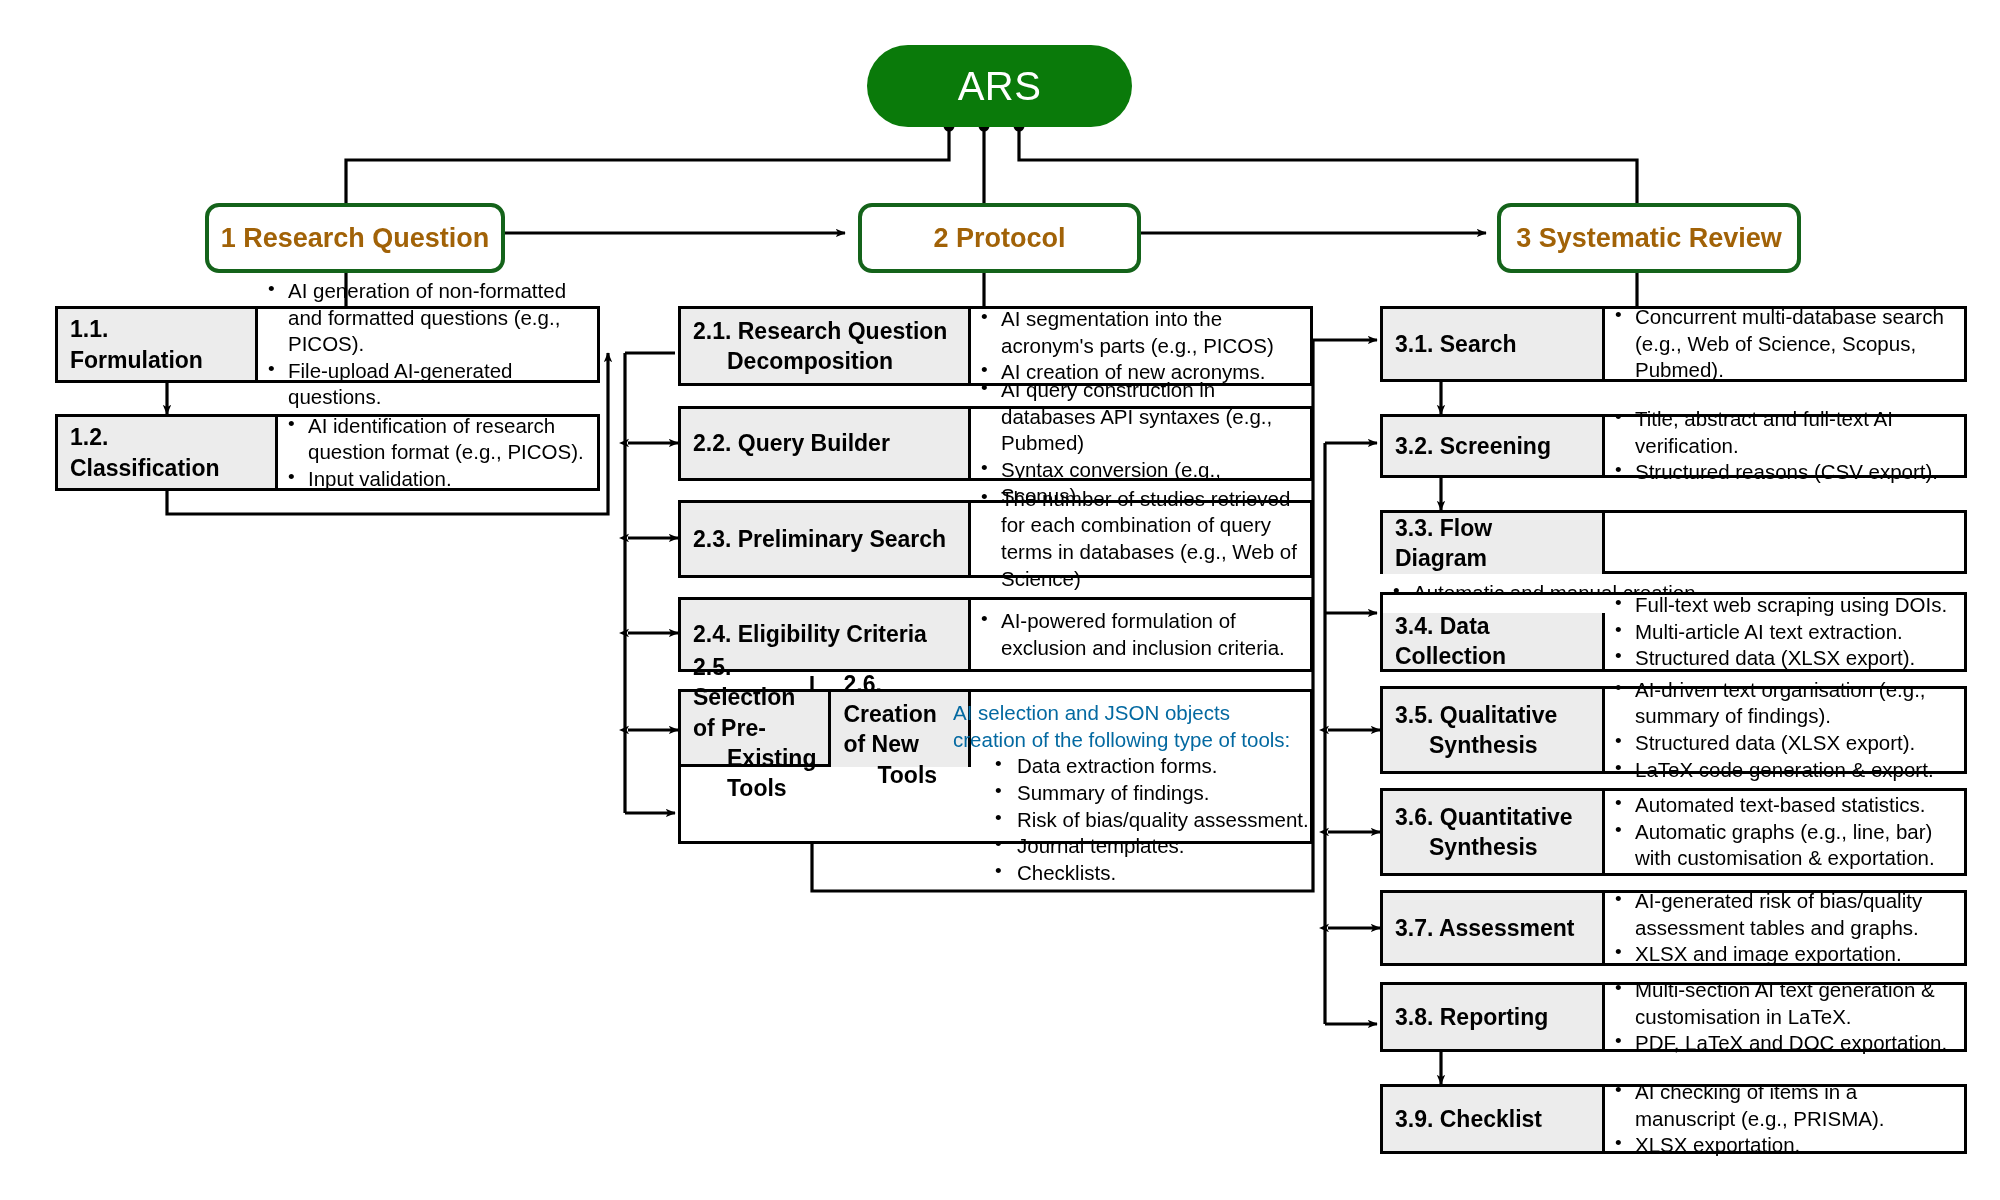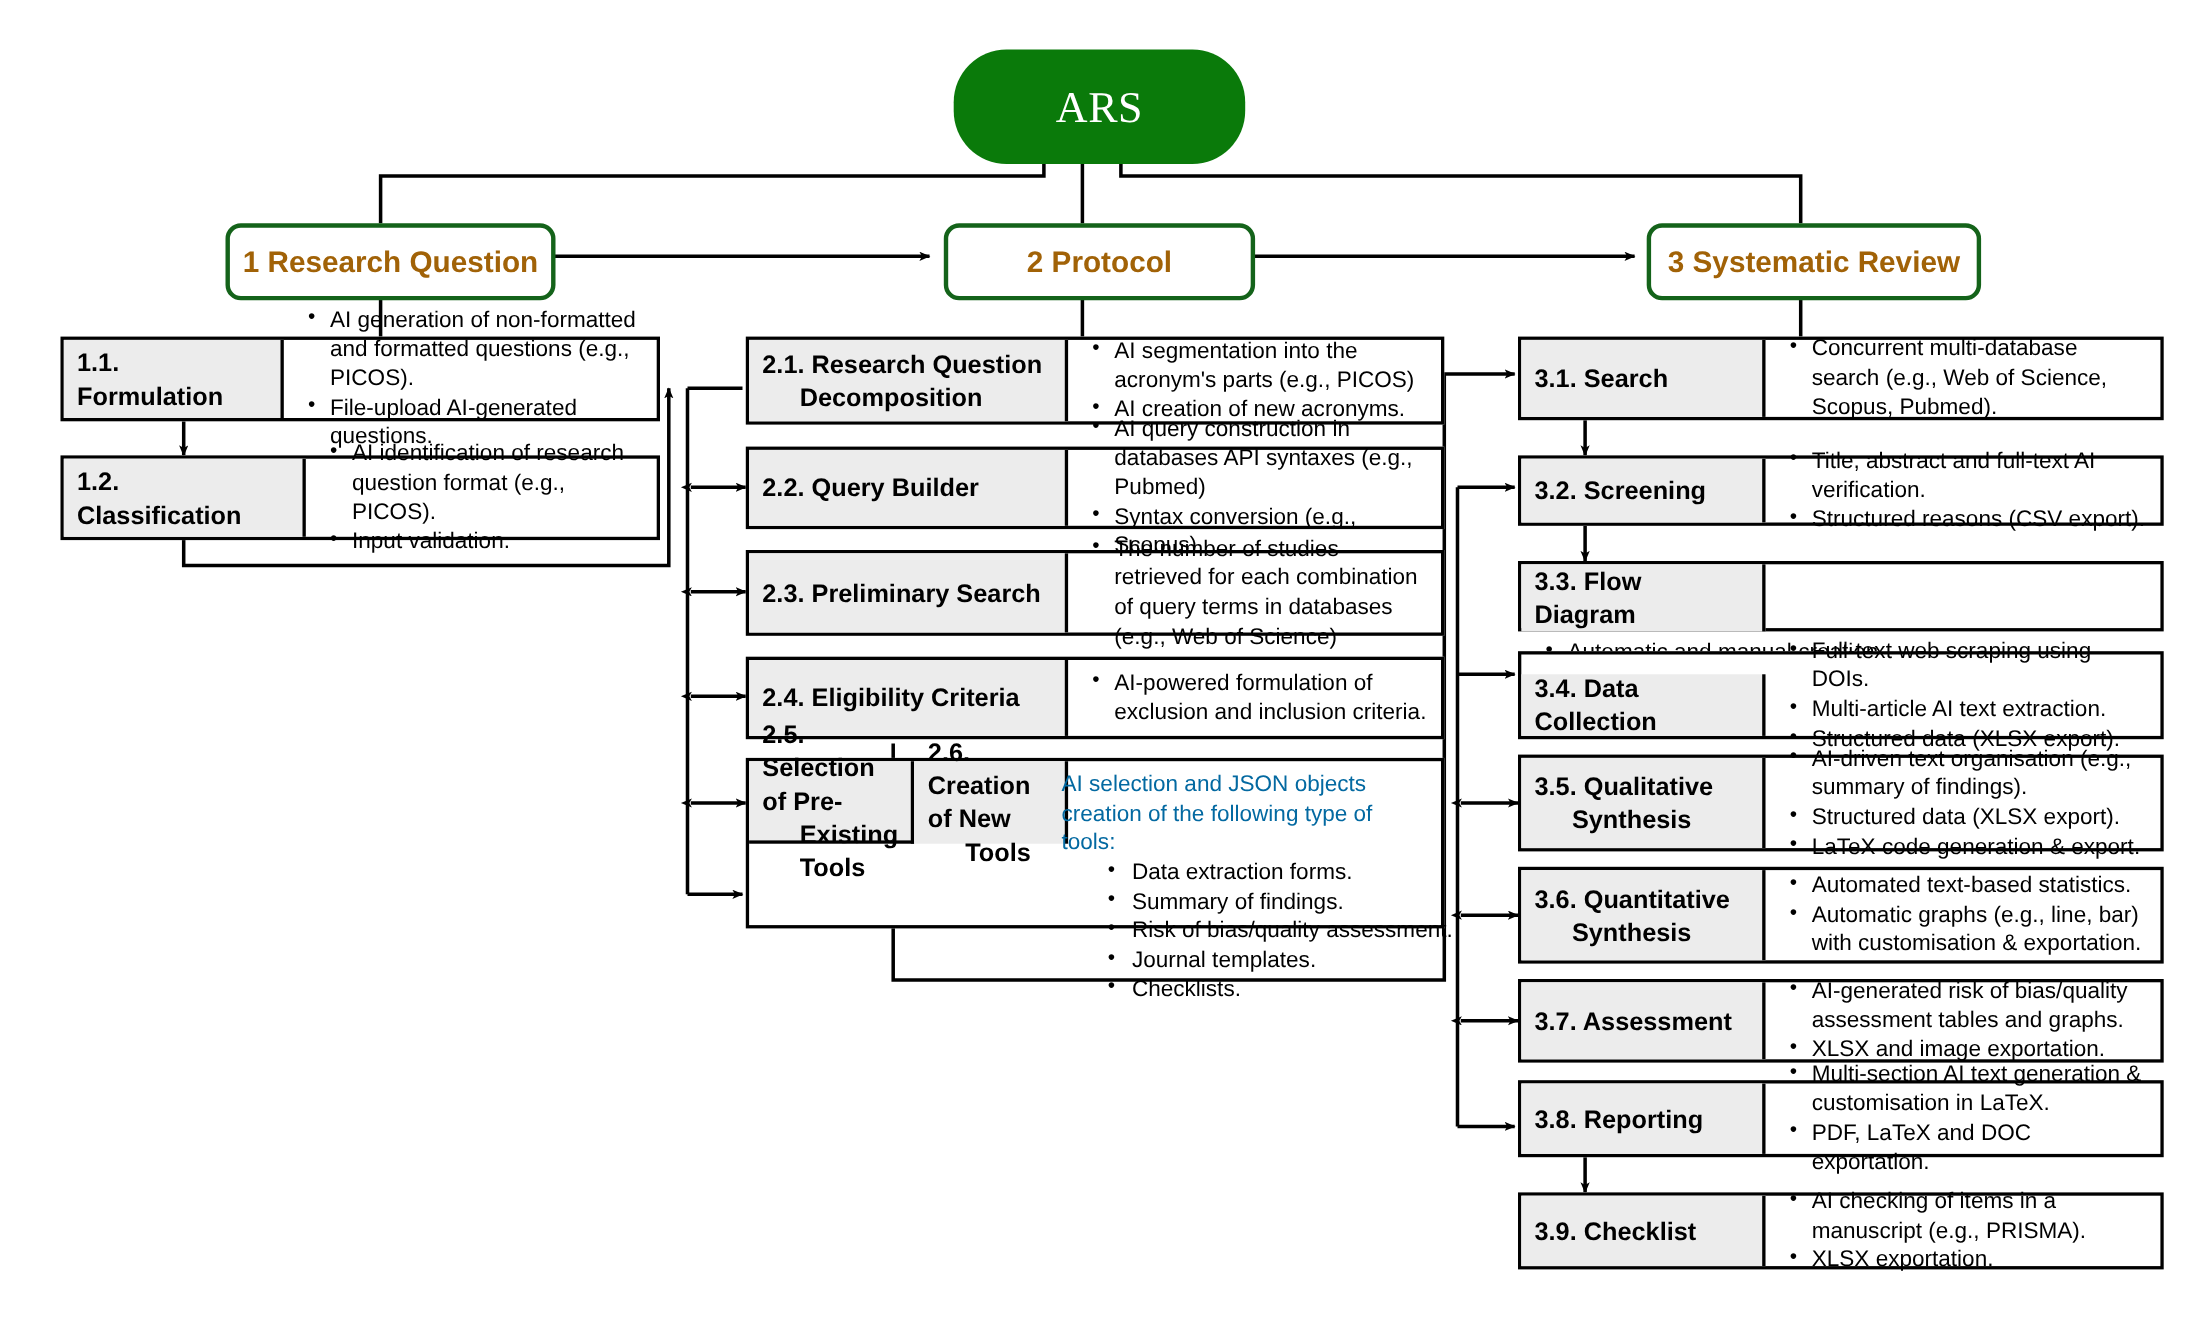--- a/index.html
+++ b/index.html
@@ -53,21 +53,21 @@
     font-size:23px;
     color:#000;
     padding:0 12px;
     line-height:1.32;
   }
   .module .mod-title span{display:block;width:100%;}
   .module .mod-body{
     box-sizing:border-box;
     flex:1;
     display:flex;align-items:center;
-    padding:6px 10px 6px 16px;
+    padding:6px 10px 6px 4px;
   }
   .module .mod-body ul{
     margin:0;padding:0 0 0 26px;list-style:none;width:100%;
   }
   .module .mod-body li{
     font-size:20.5px;line-height:1.30;color:#000;position:relative;
   }
   .module .mod-body li::before{
     content:"\2022";
     position:absolute;left:-20px;top:-1px;font-size:19px;
@@ -136,21 +136,21 @@
       <path d="M1328,928 L1380,928" marker-start="url(#ahb)" marker-end="url(#ah)"></path>
 
       <path d="M1637,263 L1637,306"></path>
 
       <path d="M1441,382 L1441,414" marker-end="url(#ah)"></path>
       <path d="M1441,478 L1441,510" marker-end="url(#ah)"></path>
       <path d="M1441,1052 L1441,1084" marker-end="url(#ah)"></path>
     </g>
   </svg>
 
-  <div class="root-node" style="left:867px;top:45px;width:265px;height:104px;font-family:Liberation Serif, serif;">
+  <div class="root-node" style="left:867px;top:45px;width:265px;height:82px;">
     <span>ARS</span>
   </div>
 
   <div class="phase-header" style="left:205px;top:203px;width:292px;height:62px;">
     <span>1 Research Question</span>
   </div>
   <div class="phase-header" style="left:858px;top:203px;width:275px;height:62px;">
     <span>2 Protocol</span>
   </div>
   <div class="phase-header" style="left:1497px;top:203px;width:296px;height:62px;">

